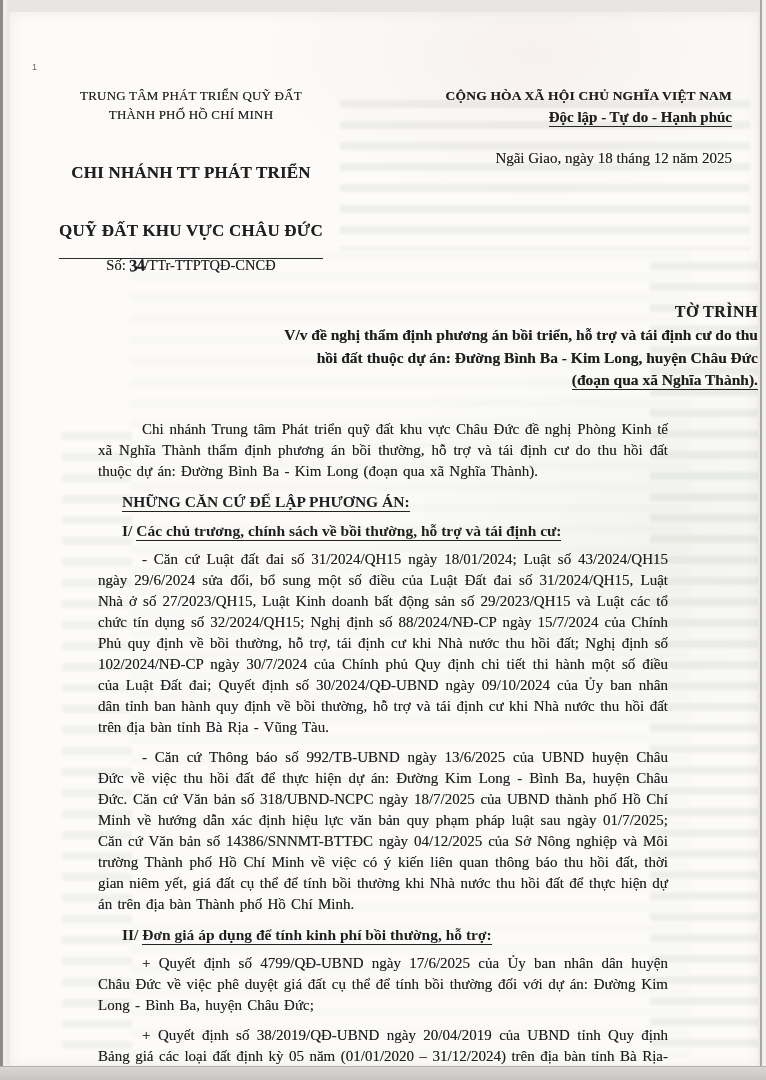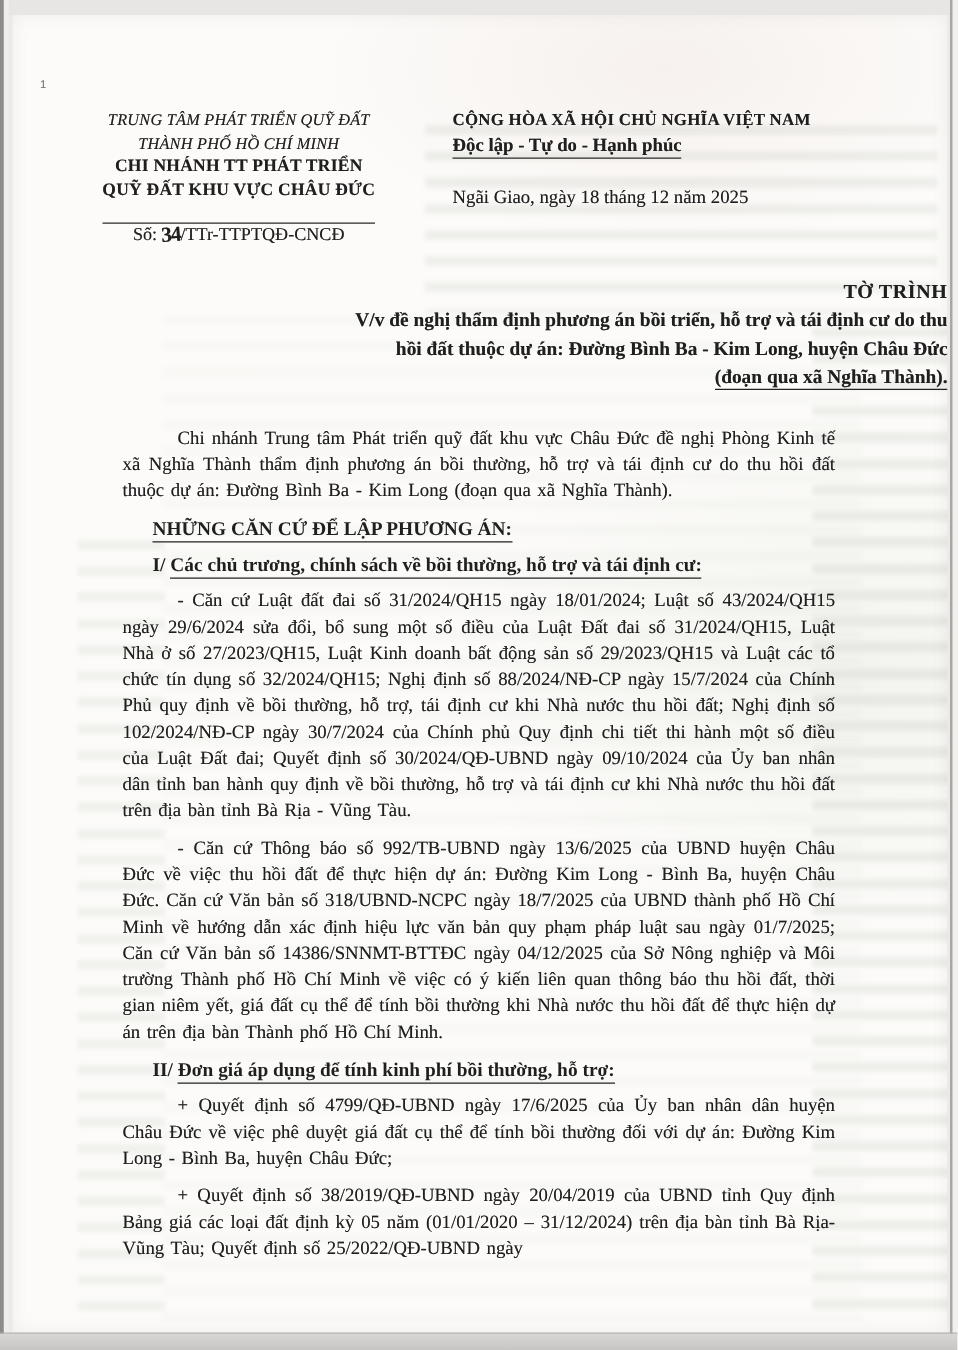--- a/index.html
+++ b/index.html
@@ -54,23 +54,23 @@
   
   .page-num {
     position:absolute; left:22px; top:50px;
     font-size:9px; color:#6b6b6b; z-index:2;
     font-family:"Liberation Sans", sans-serif;
   }
 
   
   .header { display:flex; margin:74px 26px 0 30px; justify-content:space-between; }
   .header-left  { width:302px; text-align:center; }
-  .header-right { width:370px; text-align:left; }
-  .org-line  { font-size:13px; line-height:19px; letter-spacing:.2px;font-style:italic; }
-  .unit-line { font-size:14px; line-height:19px; font-weight:bold; letter-spacing:.2px; }
+  .header-right { width:370px; text-align:right; }
+  .org-line  { font-size:13px; line-height:19px; letter-spacing:.2px; }
+  .unit-line { font-size:17px; line-height:19px; font-weight:bold; letter-spacing:.2px;margin-top:39px; }
   .unit-underline { border-bottom:1.5px solid #2a2a2a; padding-bottom:18px; }
   .doc-number { margin-top:15px; font-size:14.5px; }
   .doc-number .hand {
     display:inline-block; font-size:17px; font-weight:600;
     transform:rotate(-4deg) translateY(1px); letter-spacing:-1px;
   }
   .national-1 { font-size:13.5px; font-weight:bold; line-height:20px; letter-spacing:.2px; }
   .national-2 { font-size:15px; font-weight:bold; line-height:22px; }
   .national-2 span { border-bottom:1.5px solid #2a2a2a; padding-bottom:1px; }
   .dateline { margin-top:22px; font-size:15px; }

